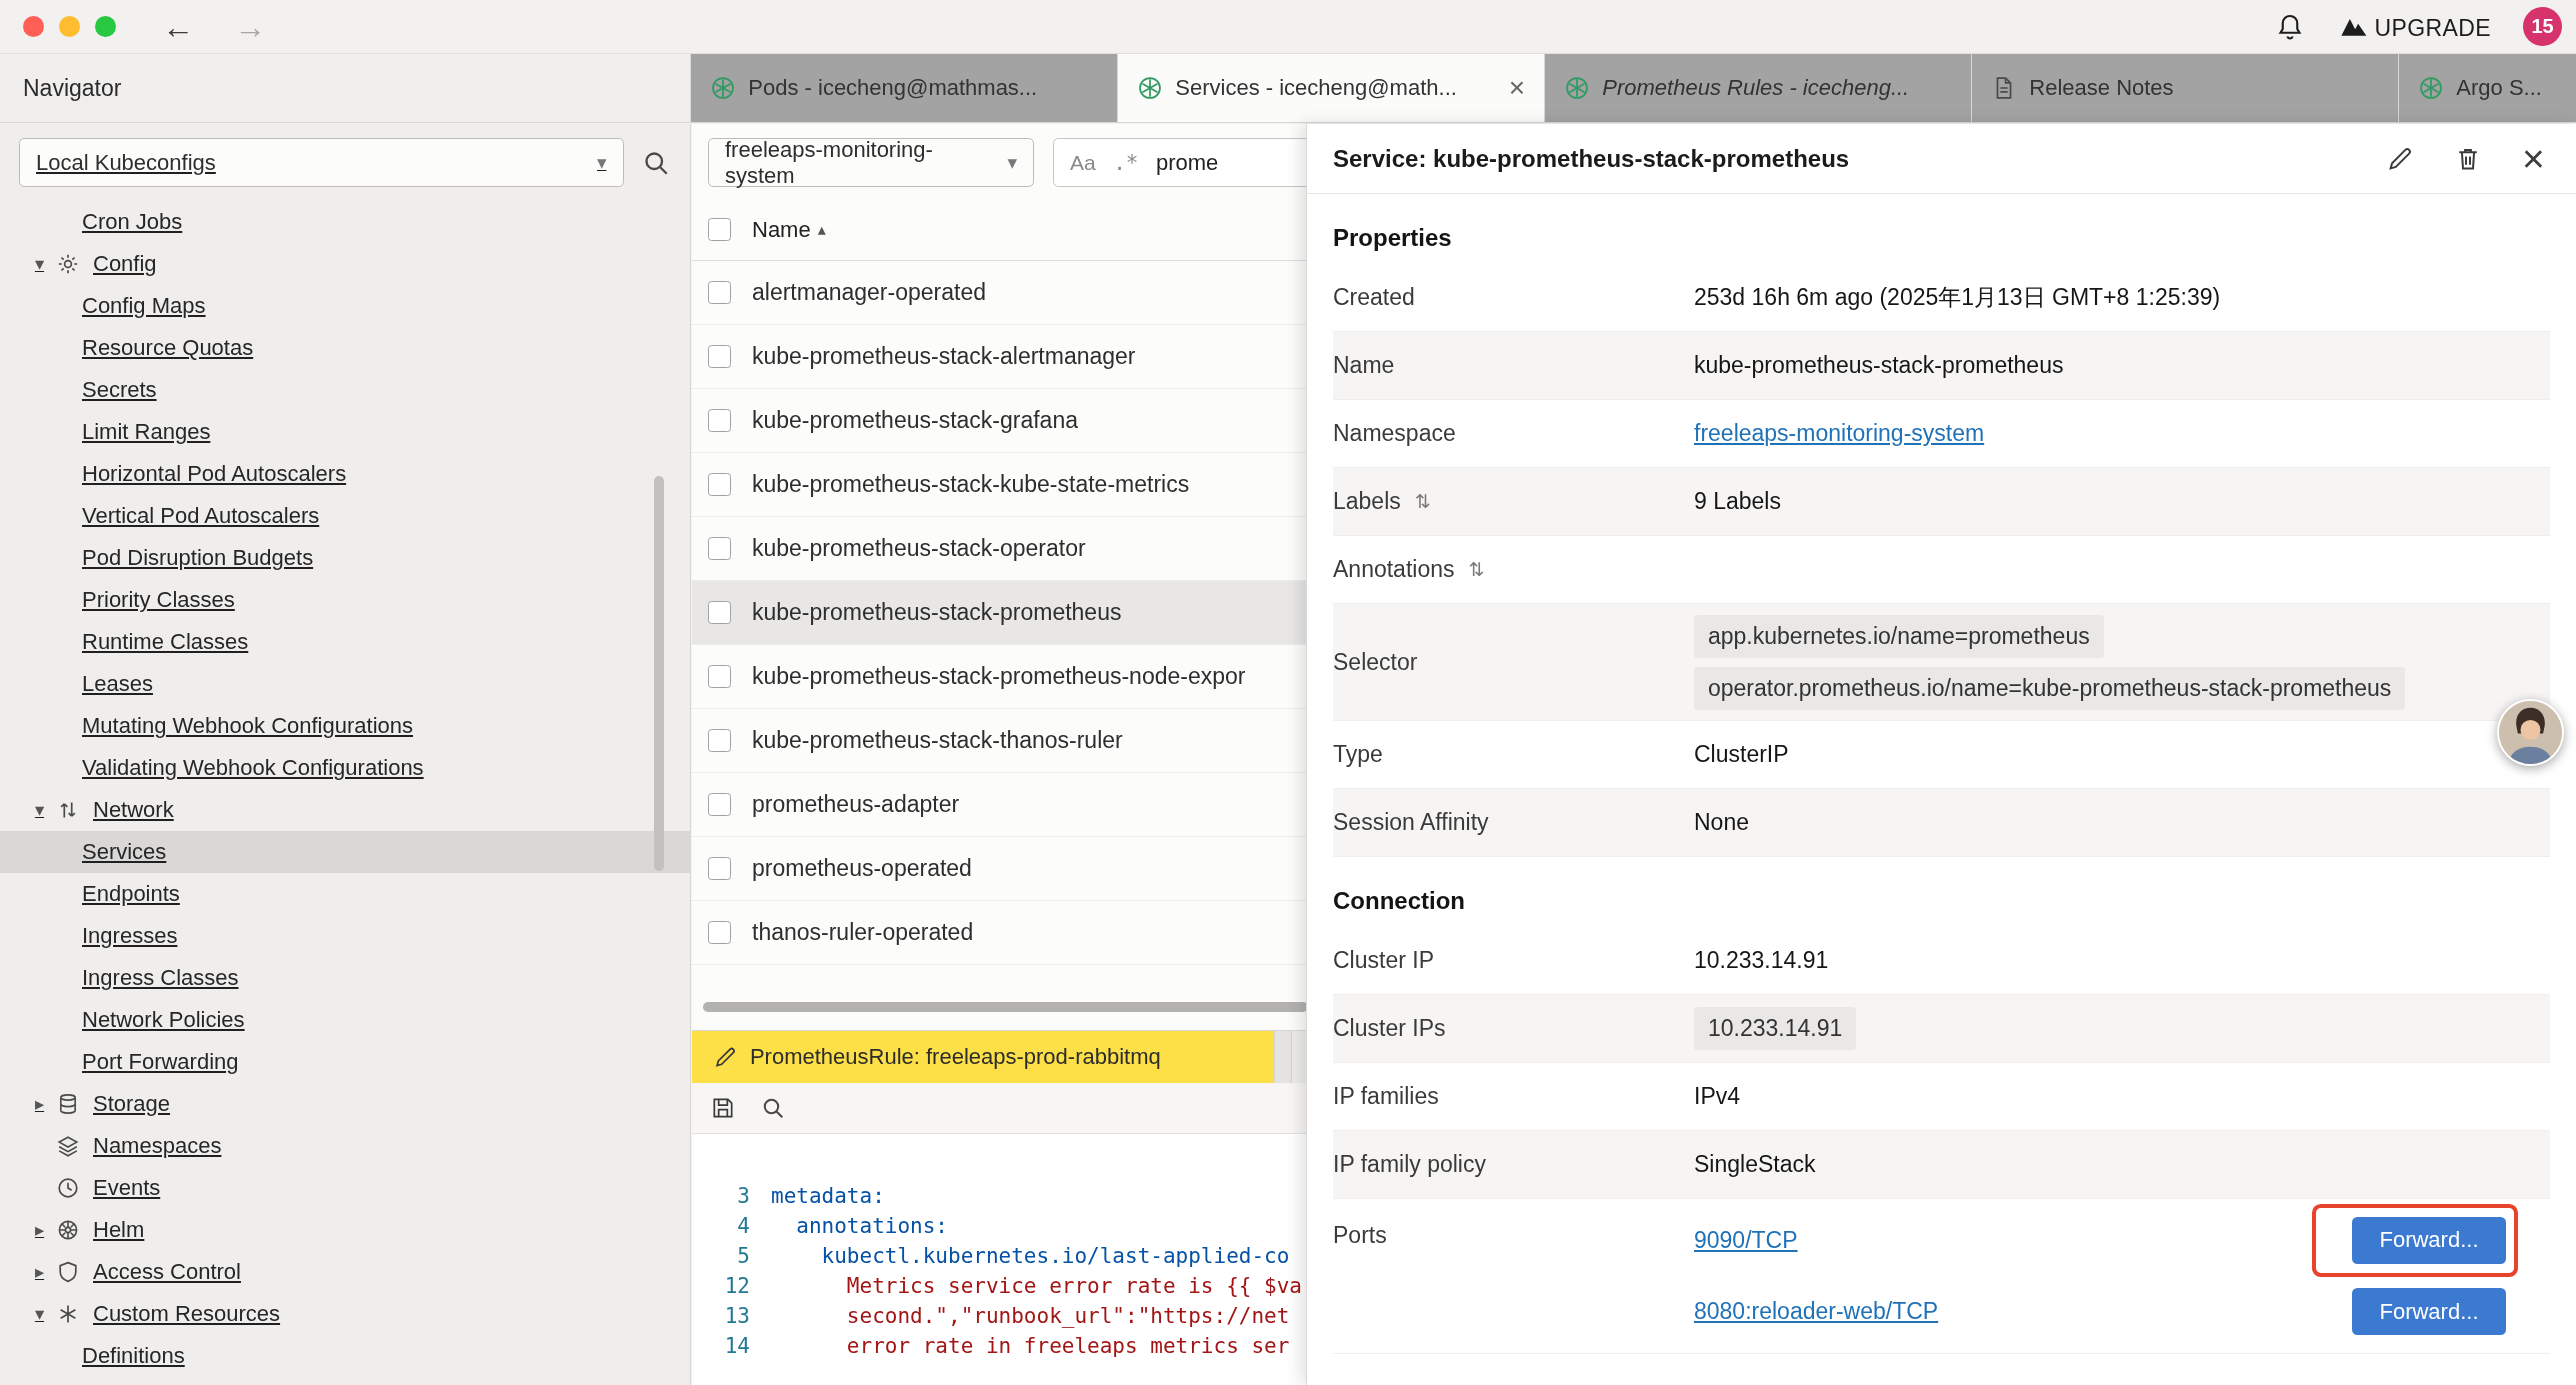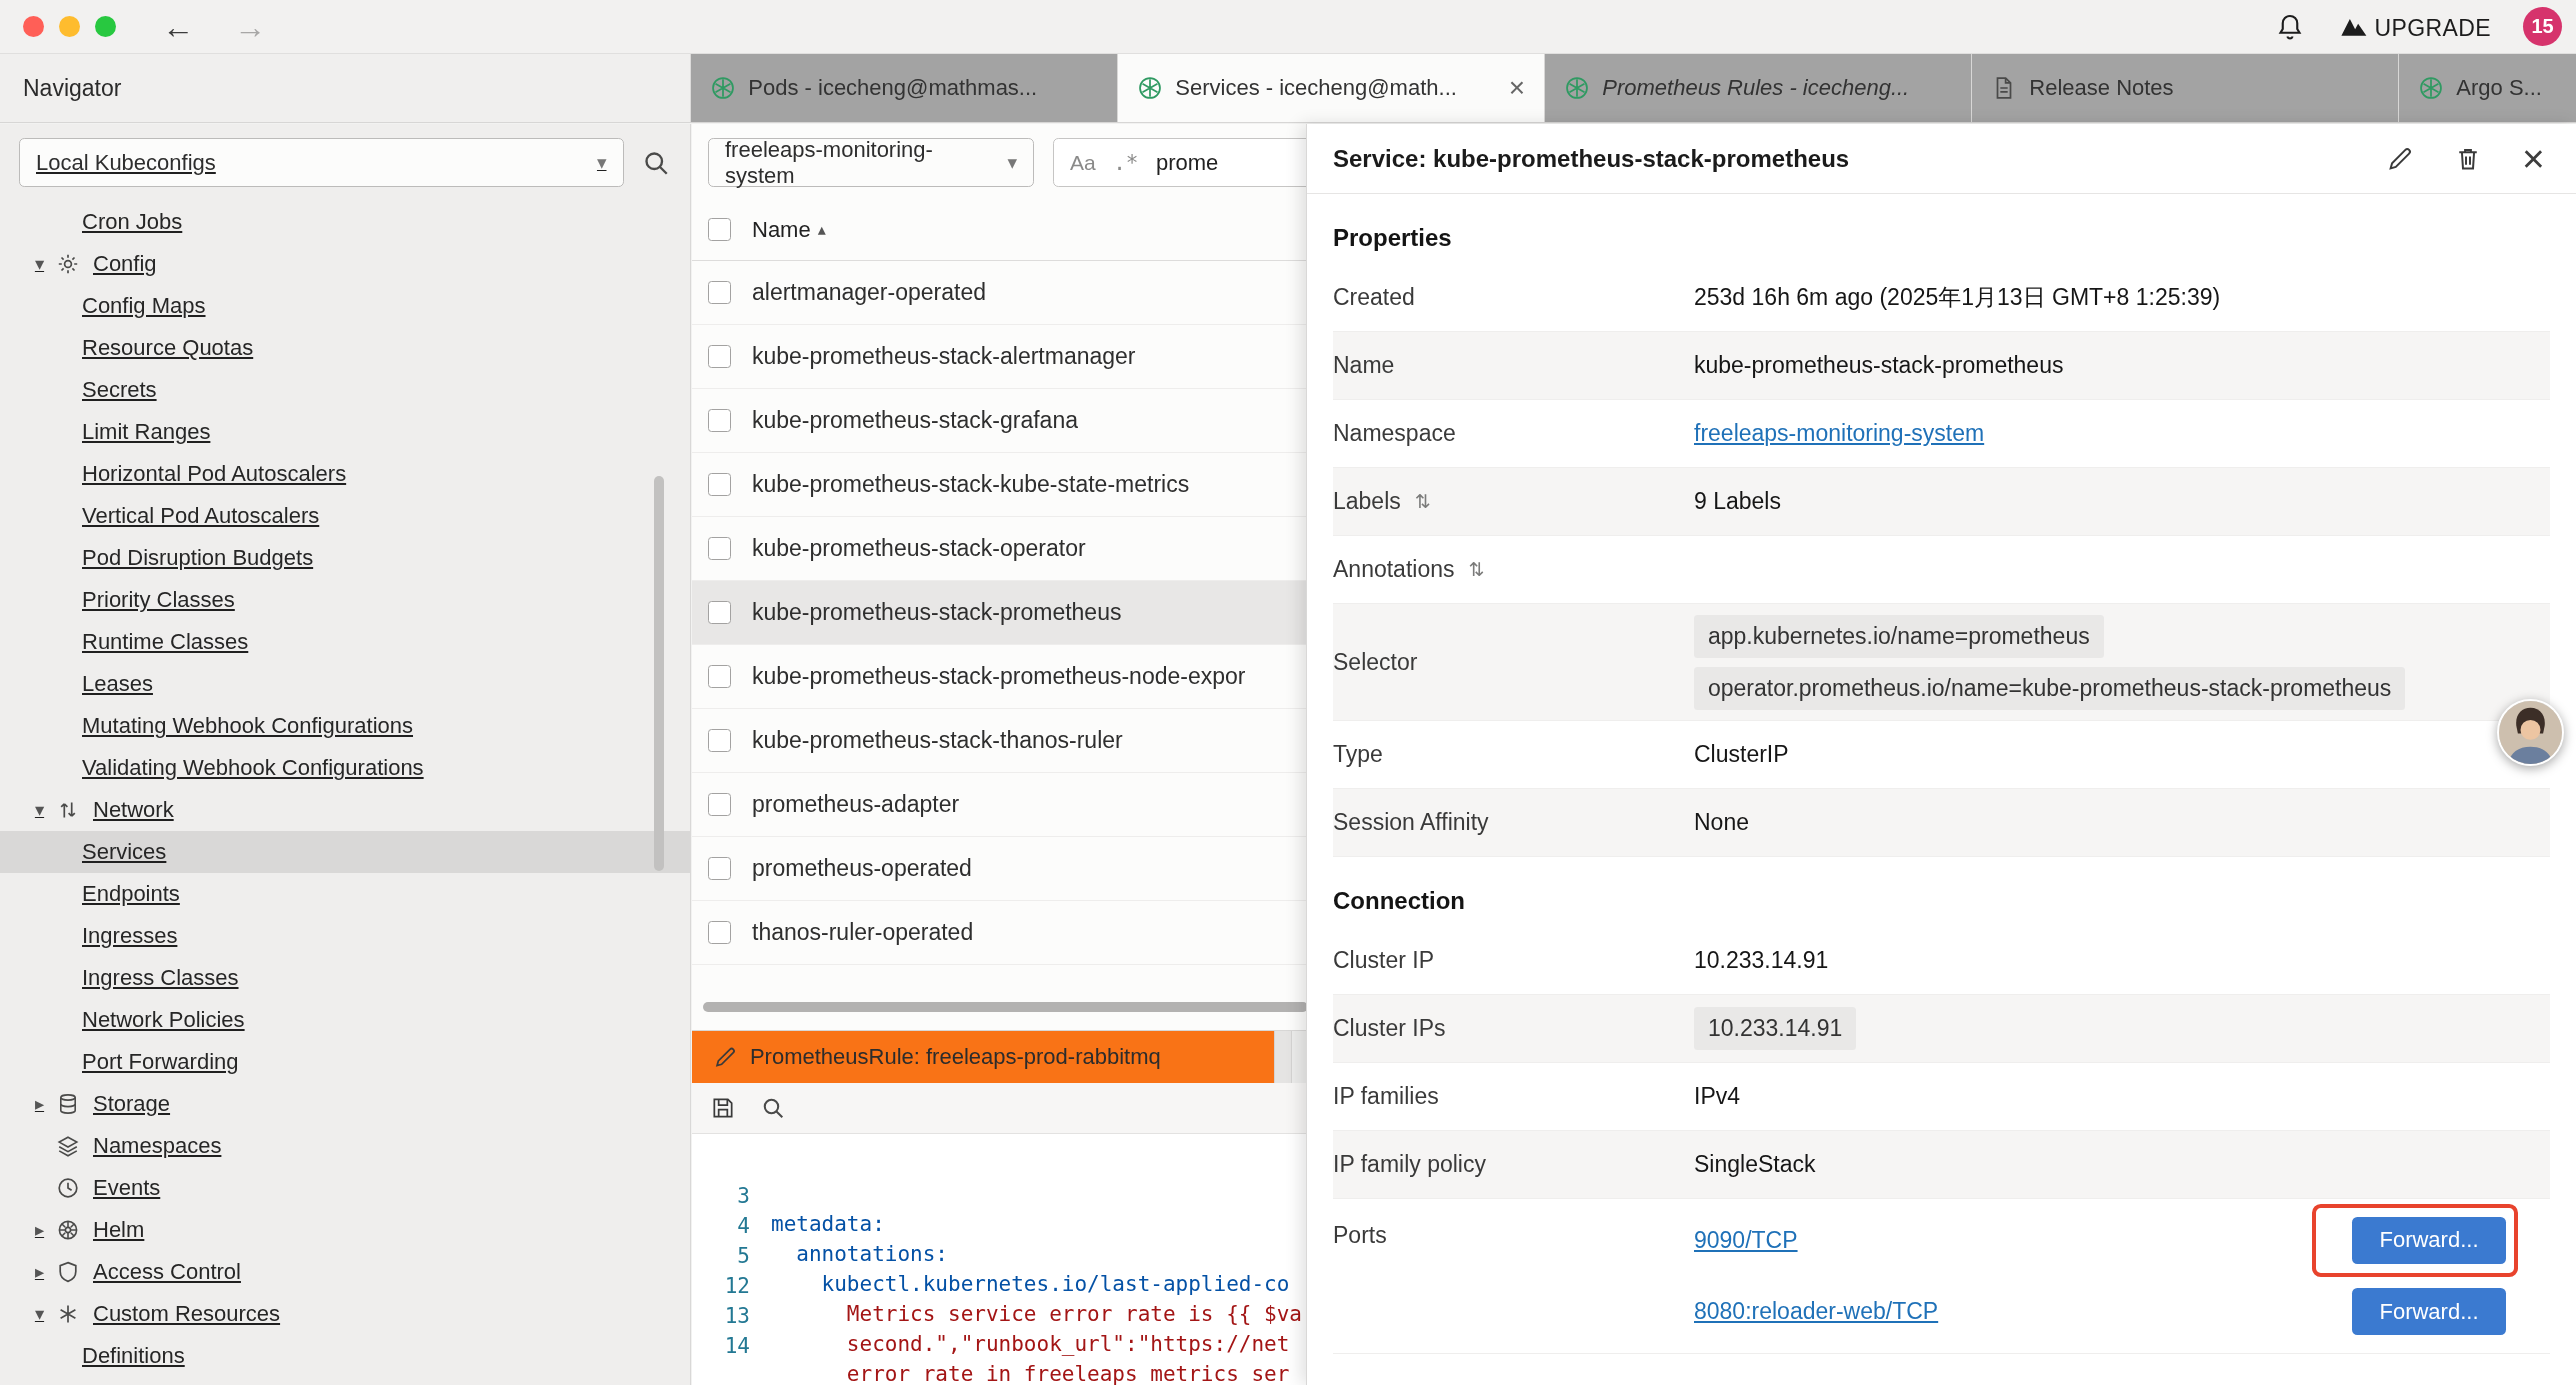--- a/index.html
+++ b/index.html
@@ -77,34 +77,34 @@
   .checkbox{width:23px;height:23px;border:1.8px solid #a3a2a1;border-radius:3.5px;background:#fff;flex:none;box-sizing:border-box;cursor:pointer;}
   .lrow{height:63px;display:flex;align-items:center;gap:21px;padding-left:16px;
         border-bottom:0.9px solid #eeedec;font-size:23px;color:#2e2e2e;cursor:pointer;}
   .lrow.selected{background:#e8e7e6;}
   .lrow .rname{white-space:nowrap;overflow:hidden;}
   .hscroll{position:absolute;left:10.5px;width:605px;bottom:373px;height:10.5px;background:#b3b2b1;border-radius:5.3px;cursor:pointer;}
 
   
   .dock{position:absolute;left:0;right:0;bottom:0;height:355px;background:#fff;}
   .dock-tabs{height:53px;background:#e5e4e3;display:flex;border-top:0.9px solid #d8d7d6;box-sizing:border-box;}
-  .dock-tab{display:flex;align-items:center;gap:12.3px;padding:0 21px;background:#f97316;
+  .dock-tab{display:flex;align-items:center;gap:12.3px;padding:0 21px;background:#fde047;
             border-right:0.9px solid #d4d3d2;font-size:22px;color:#2c2c2c;width:583px;box-sizing:border-box;cursor:pointer;}
   .dock-tab.partial{width:53px;margin-left:16px;padding:0 0 0 14px;background:#ececeb;border-left:0.9px solid #d4d3d2;}
   .dt-icon{width:24.6px;height:24.6px;flex:none;}
   .dt-icon svg{width:100%;height:100%;display:block;}
   .dock-tab span[data-bind]{white-space:nowrap;overflow:hidden;}
   .editor-toolbar{height:51px;background:#f7f6f5;border-bottom:0.9px solid #e3e2e1;display:flex;
                   align-items:center;gap:24.6px;padding-left:17.5px;box-sizing:border-box;}
   .etool{width:26px;height:26px;cursor:pointer;}
   .etool svg{width:100%;height:100%;display:block;}
   .editor{font-family:"DejaVu Sans Mono",monospace;font-size:21px;padding-top:47px;background:#fff;height:252px;overflow:hidden;box-sizing:border-box;}
   .cline{display:flex;height:30px;line-height:30px;}
   .lnum{width:58px;text-align:right;color:#237893;padding-right:21px;flex:none;}
-  .ctext{white-space:pre;margin-top:28px;}
+  .ctext{white-space:pre;}
   .tok-key{color:#0451a5;}
   .tok-string{color:#a31515;}
 
   
   .drawer{position:absolute;top:0;left:1306px;right:0;bottom:0;background:#fff;
           box-shadow:-5.3px 0 16px rgba(0,0,0,.12);border-left:0.9px solid #d9d8d7;box-sizing:border-box;}
   .dheader{height:70px;display:flex;align-items:center;padding:0 26px;border-bottom:0.9px solid #e6e5e4;box-sizing:border-box;}
   .dtitle{font-size:24px;font-weight:bold;color:#1b1b1b;flex:1;white-space:nowrap;overflow:hidden;}
   .dicons{display:flex;align-items:center;gap:40px;margin-left:26px;margin-right:5.3px;}
   .dicon{width:28px;height:28px;cursor:pointer;}

